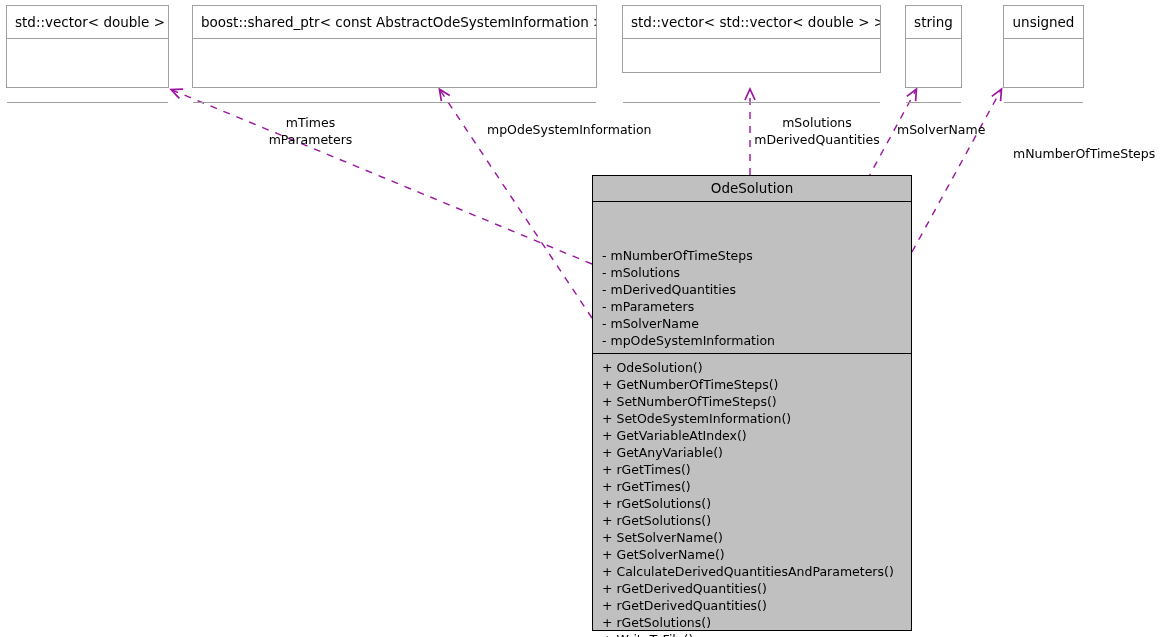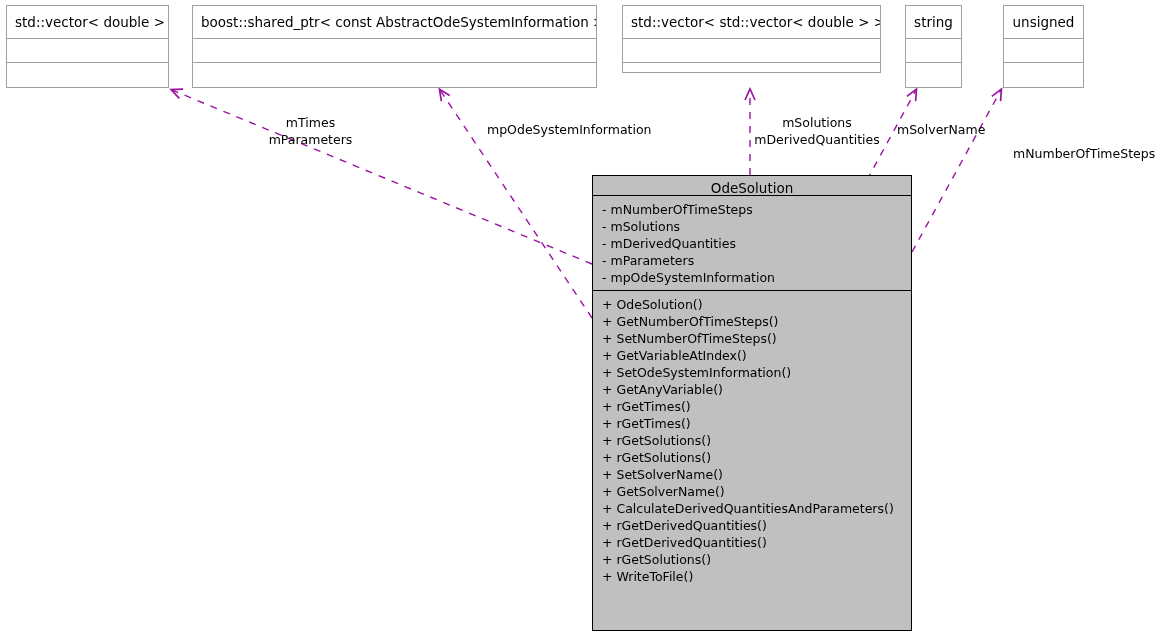--- a/index.html
+++ b/index.html
@@ -44,37 +44,38 @@
     border-bottom: 1px solid #a0a0a0;
     white-space: nowrap;
     overflow: hidden;
   }
   .uml-node .node-attrs,
   .uml-node .node-ops {
     box-sizing: border-box;
   }
   .uml-node .node-attrs {
     border-bottom: 1px solid #a0a0a0;
+    margin-top: 40px;
   }
   
   .ref-node .node-title {
     height: 33px;
     line-height: 33px;
     padding: 0 8px;
   }
   .ref-node .node-attrs { height: 24px; }
   .ref-node .node-ops { height: 25px; }
 
   
   .main-node {
     border: 1px solid #000000;
     background: #c0c0c0;
   }
   .main-node .node-title {
-    height: 20px;
+    height: 26px;
     line-height: 25px;
     font-size: 13.5px;
     border-bottom: 1px solid #000000;
     background: #c0c0c0;
   }
   .main-node .node-attrs {
     border-bottom: 1px solid #000000;
     padding: 5px 0 4px 0;
   }
   .main-node .node-ops {
@@ -182,28 +183,29 @@
     <div>mNumberOfTimeSteps</div>
   </div>
 
   <div class="uml-node main-node" style="left:592px; top:175px; width:320px; height:456px;">
     <div class="node-title">OdeSolution</div>
     <div class="node-attrs">
       <div class="member-row">- mNumberOfTimeSteps</div>
       <div class="member-row">- mSolutions</div>
       <div class="member-row">- mDerivedQuantities</div>
       <div class="member-row">- mParameters</div>
+      <div class="member-row">- mSolverName</div>
       <div class="member-row">- mpOdeSystemInformation</div>
     </div>
     <div class="node-ops">
       <div class="member-row">+ OdeSolution()</div>
       <div class="member-row">+ GetNumberOfTimeSteps()</div>
       <div class="member-row">+ SetNumberOfTimeSteps()</div>
+      <div class="member-row">+ SetOdeSystemInformation()</div>
       <div class="member-row">+ GetVariableAtIndex()</div>
-      <div class="member-row">+ SetOdeSystemInformation()</div>
       <div class="member-row">+ GetAnyVariable()</div>
       <div class="member-row">+ rGetTimes()</div>
       <div class="member-row">+ rGetTimes()</div>
       <div class="member-row">+ rGetSolutions()</div>
       <div class="member-row">+ rGetSolutions()</div>
       <div class="member-row">+ SetSolverName()</div>
       <div class="member-row">+ GetSolverName()</div>
       <div class="member-row">+ CalculateDerivedQuantitiesAndParameters()</div>
       <div class="member-row">+ rGetDerivedQuantities()</div>
       <div class="member-row">+ rGetDerivedQuantities()</div>

